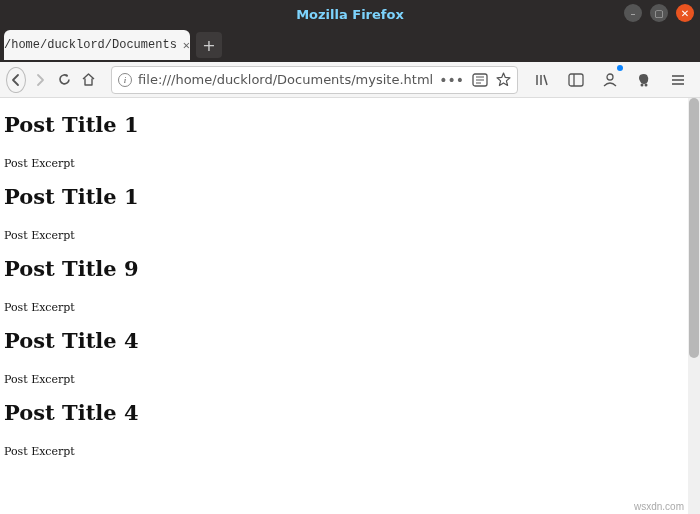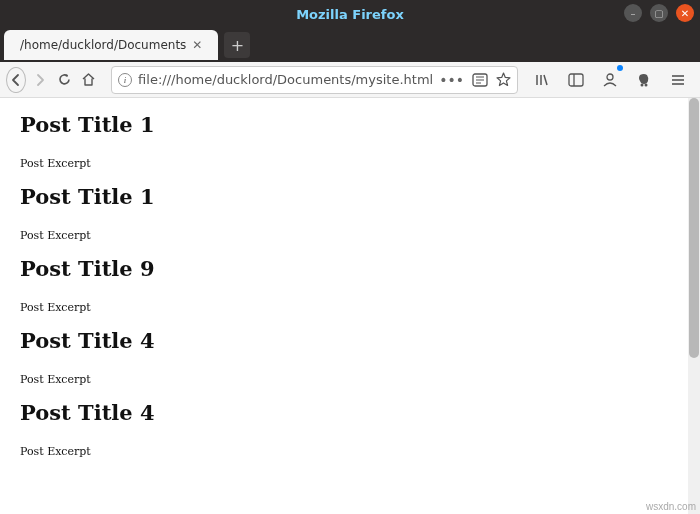--- a/index.html
+++ b/index.html
@@ -50,24 +50,25 @@
       gap: 6px;
     }
     .tab {
       background: #f6f6f6;
       height: 30px;
       min-width: 170px;
       border-top-left-radius: 6px;
       border-top-right-radius: 6px;
       display: flex;
       align-items: center;
-      padding: 0 16px;
+      padding: 0 0;
       font-size: 12px;
       color: #333;
       justify-content: space-between;
+      font-family: Liberation Mono, monospace;
     }
     .tab-close { color:#666; font-size:12px; padding-left:6px;}
     .new-tab {
       width: 26px; height: 26px;
       background: #3d3a3a;
       border-radius: 4px;
       display:flex; align-items:center; justify-content:center;
       color:#ccc; font-size:16px;
     }
 
@@ -116,21 +117,21 @@
     .right-icons { display:flex; gap:10px; align-items:center; padding-right:4px;}
     .right-icons .nav-btn { width:24px; }
 
     .content-area {
       position:relative;
       height: calc(514px - 28px - 34px - 36px);
       overflow:hidden;
       background:#fff;
     }
     .page {
-      padding: 14px 20px;
+      padding: 14px 4px;
       font-family: "DejaVu Serif", Georgia, serif;
       color:#111;
     }
     .post h2 {
       font-size: 21px;
       font-weight: bold;
       margin-bottom: 20px;
     }
     .post p {
       font-size: 11px;
@@ -145,21 +146,21 @@
     .scrollbar-v .thumb {
       position:absolute;
       top:0; left:1px;
       width:10px; height:260px;
       background:#b8b8b8;
       border-radius:5px;
     }
 
     .watermark{
       position:absolute;
-      right:4px; bottom:2px;
+      right:16px; bottom:2px;
       font-size:10px; color:#aaa;
       font-family: Arial, sans-serif;
     }
   </style>
 </head>
 <body>
 
 <div class="window-titlebar">
   <span class="window-title">Mozilla Firefox</span>
   <div class="win-controls">

